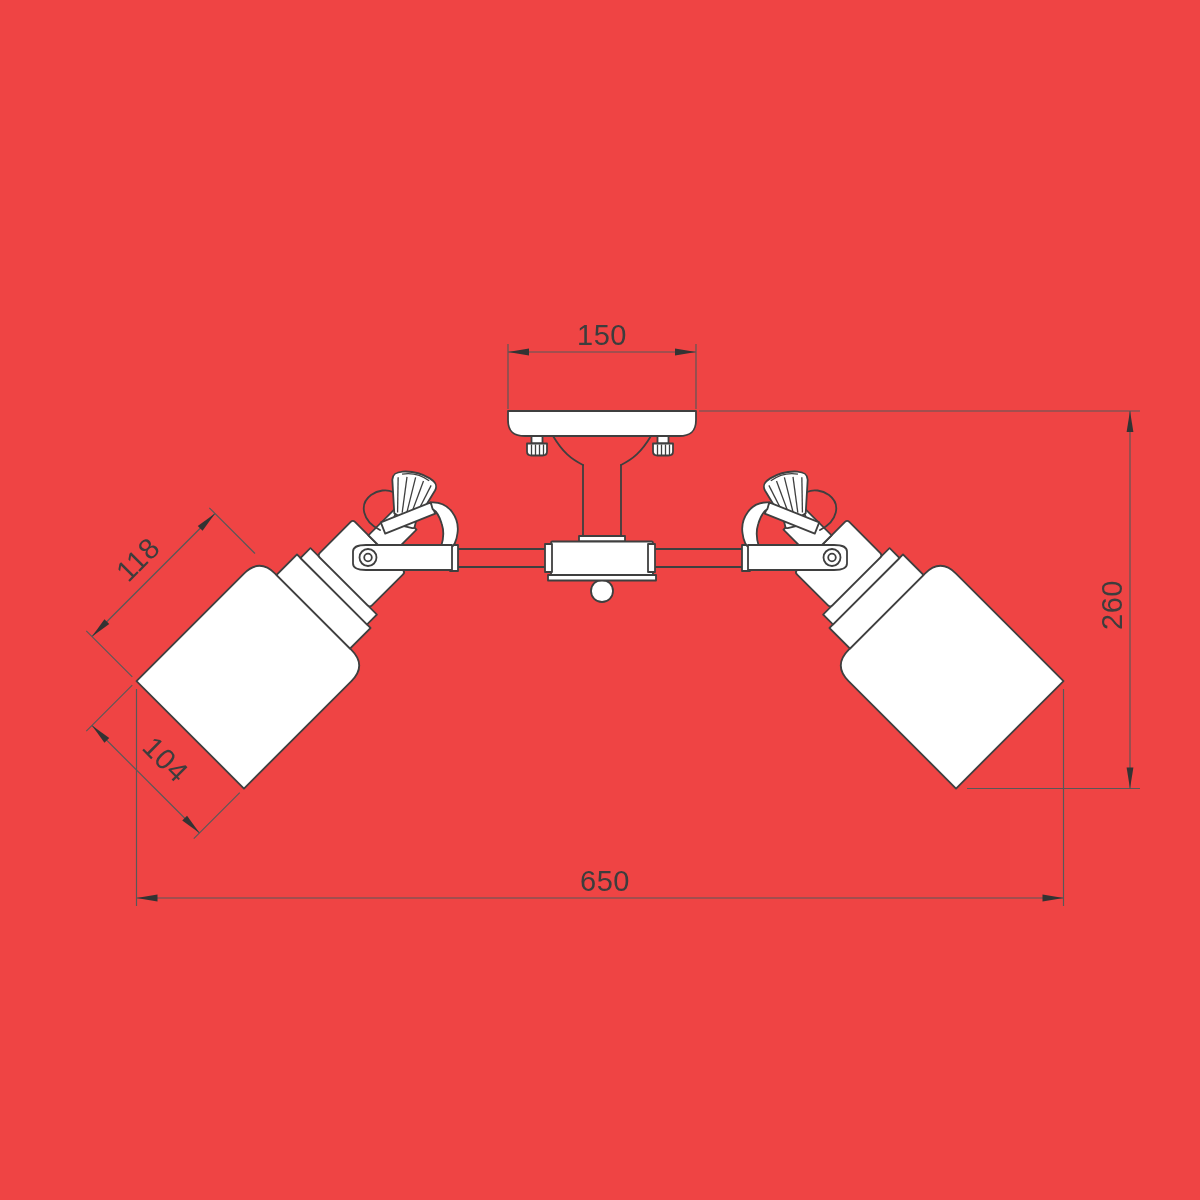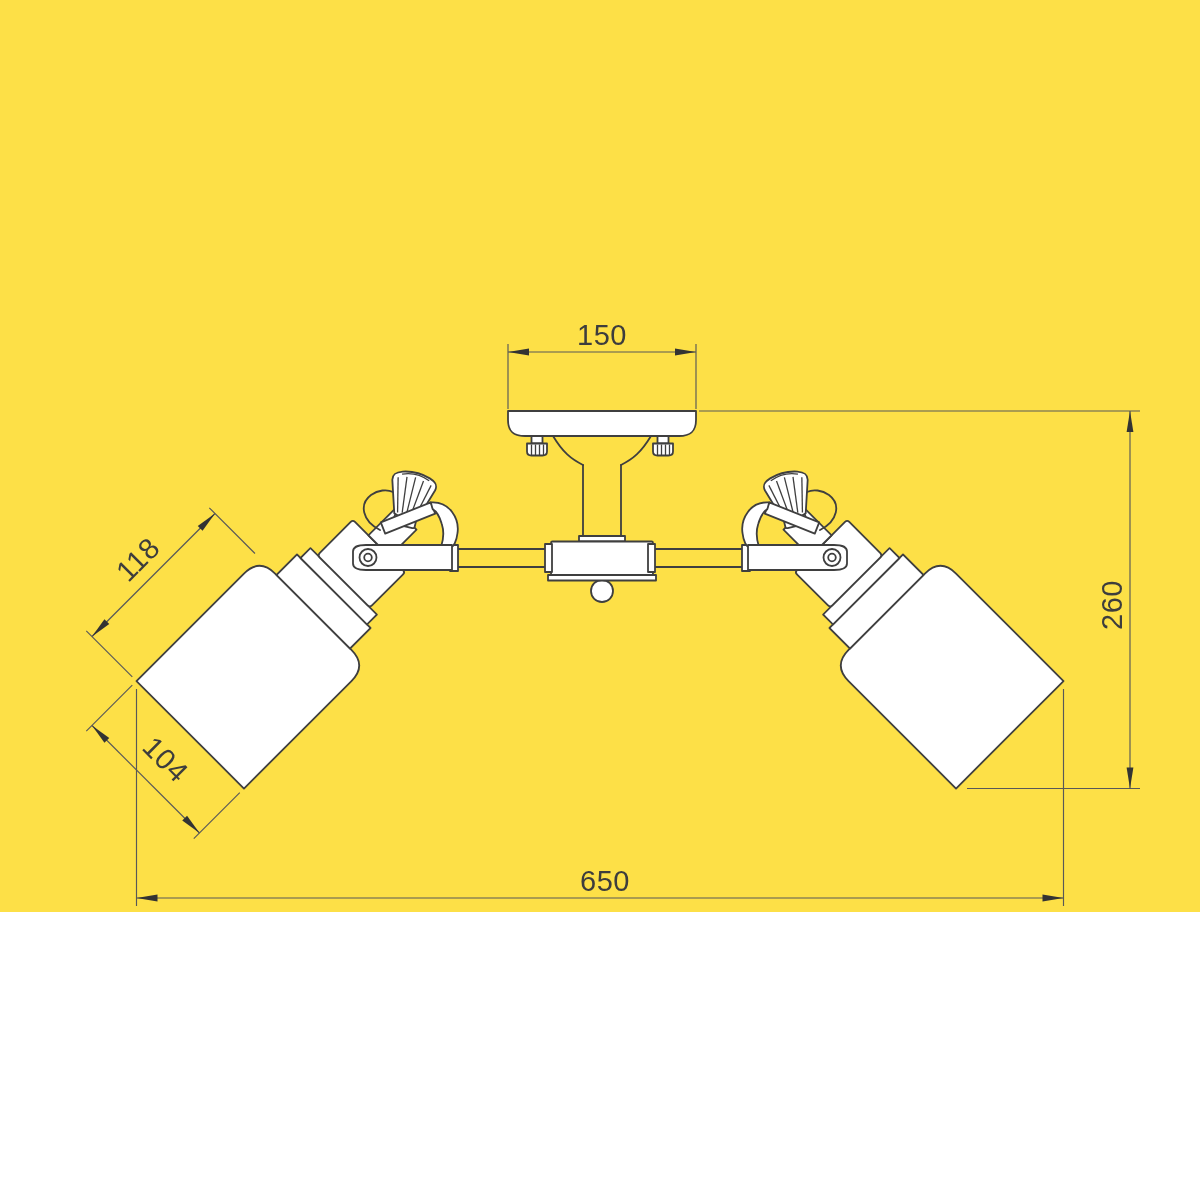--- a/index.html
+++ b/index.html
@@ -2,22 +2,22 @@
 <html><head>
 <meta charset="utf-8">
 <style>
   html, body {
     margin: 0;
     padding: 0;
     background: #ffffff;
   }
   .sheet {
     width: 1200px;
-    height: 912px;
-    background: #fde047;
+    height: 1200px;
+    background: #ef4444;
     position: relative;
     overflow: hidden;
   }
   svg { display: block; }
   .obj {
     stroke: #3f3f3f;
     stroke-width: 1.8;
     fill: none;
     stroke-linecap: round;
     stroke-linejoin: round;

